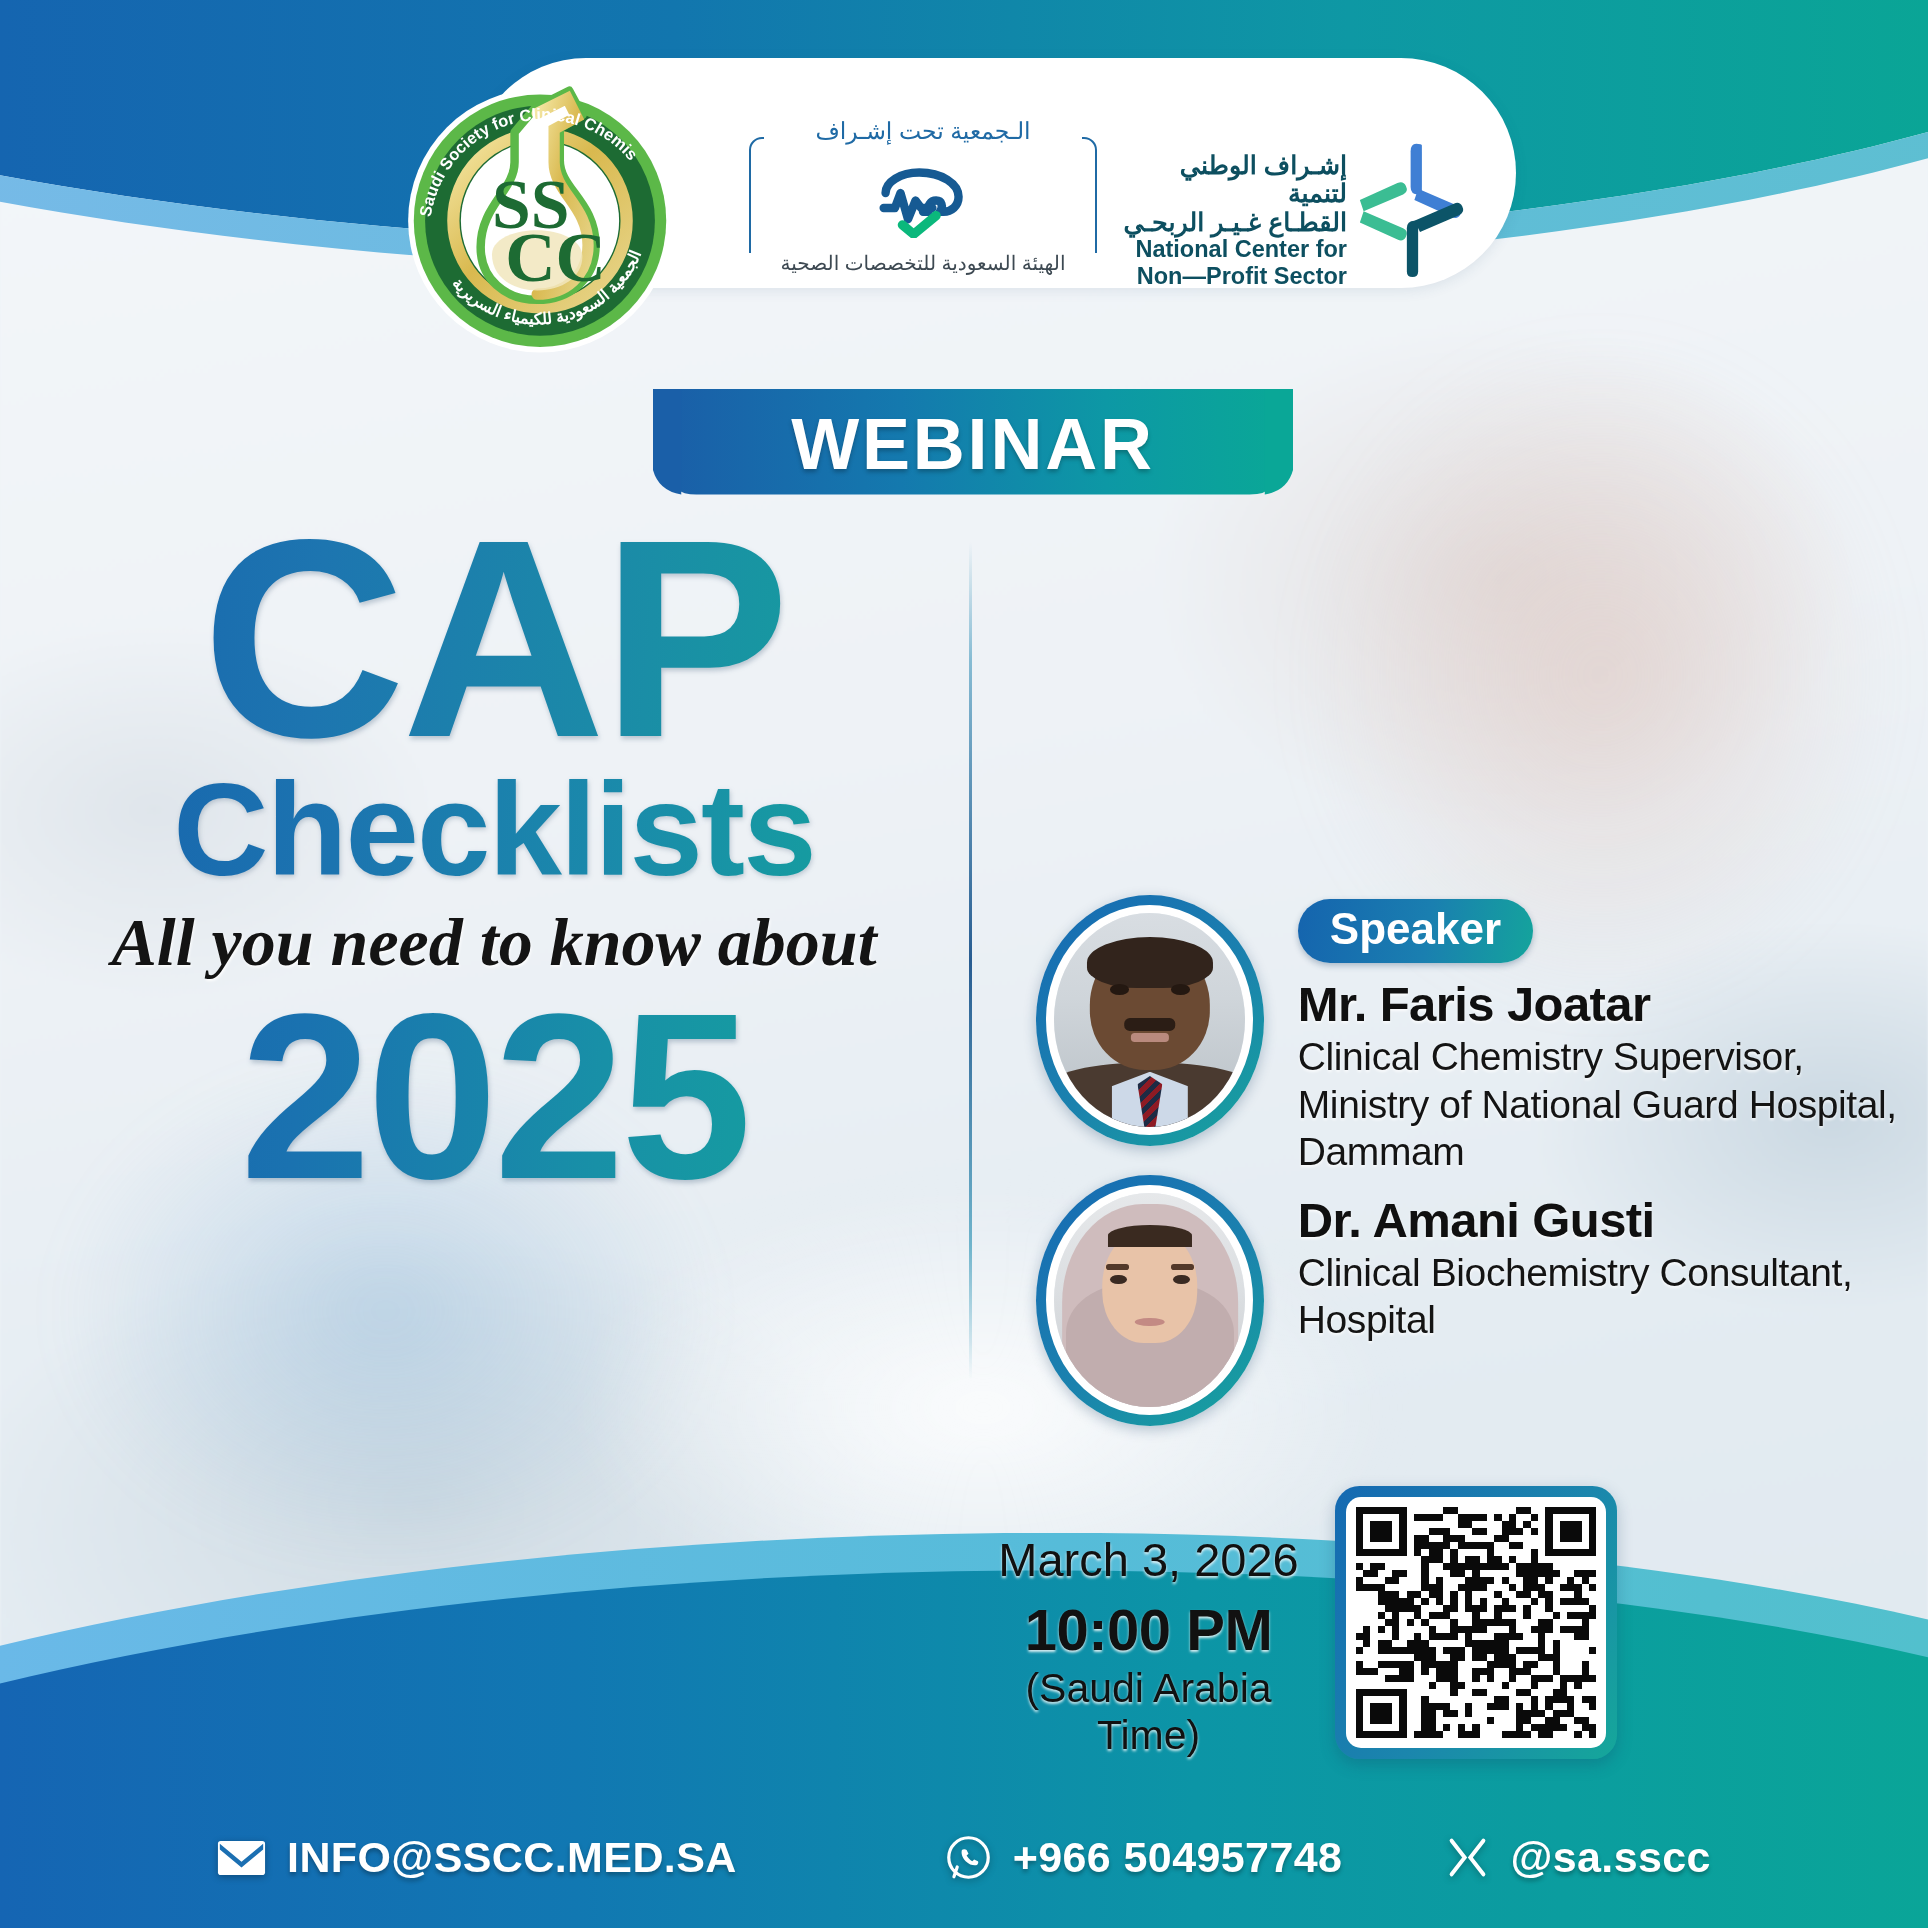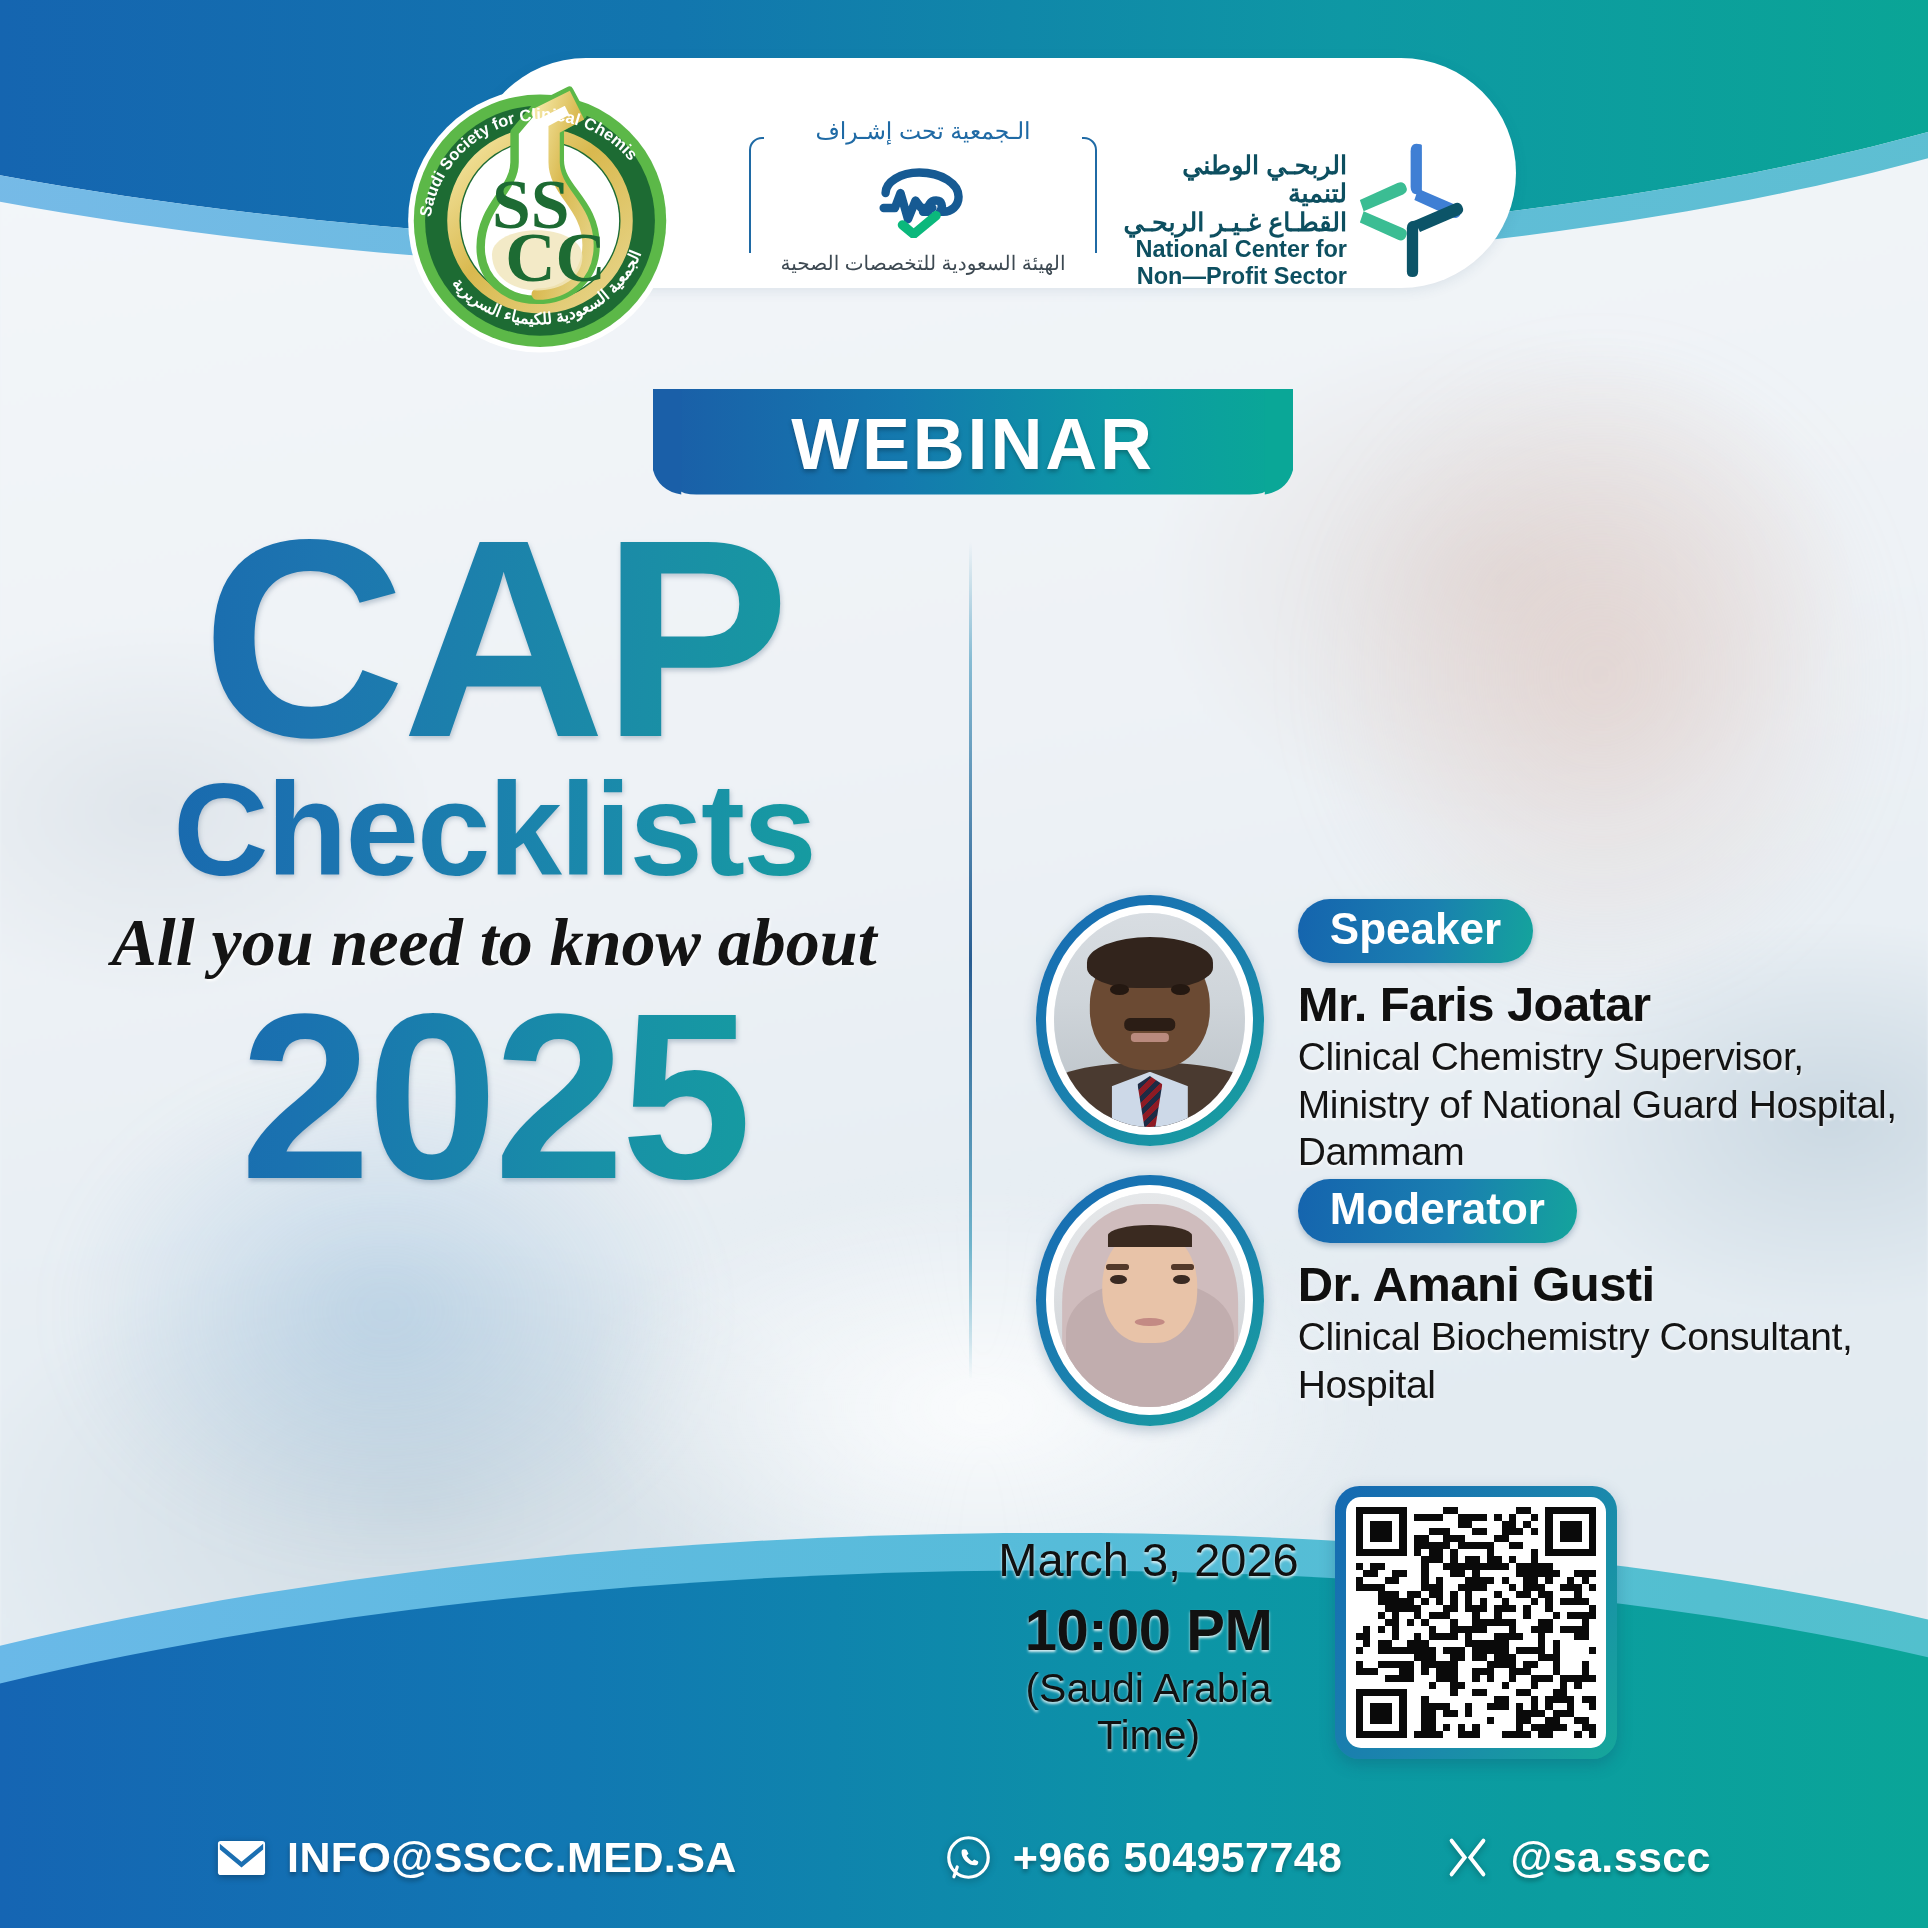--- a/index.html
+++ b/index.html
@@ -336,21 +336,21 @@
       <path d="M14,46 L26,46 L32,30 L40,58 L48,38 L54,46 L66,46" fill="none" stroke="#165a93" stroke-width="9" stroke-linecap="round" stroke-linejoin="round"></path>
       <path d="M34,64 L46,74 L70,54" fill="none" stroke="#0bb87c" stroke-width="10" stroke-linecap="round" stroke-linejoin="round"></path>
     </svg>
     <div class="schs-bot">
       <span class="ar">الهيئة السعودية للتخصصات الصحية</span>
     </div>
   </div>
 
   <div class="ncnp">
     <div class="ncnp-txt">
-      <span class="ar">الربحـي الوطني لتنمية</span>
+      <span class="ar">إشـراف الوطني لتنمية</span>
       <span class="ar">القطـاع غـيـر الربحـي</span>
       <span class="en">National Center for</span>
       <span class="en">Non—Profit Sector</span>
     </div>
     <svg class="ncnp-mark" width="113" height="141" viewBox="0 0 120 150">
       <path d="M70,8 L70,60 L66,60 Q58,60 58,52 L58,14 Q58,6 64,6 Q70,6 70,8 Z" fill="#3f7fd4"></path>
       <path d="M66,54 L108,72 Q114,75 111,81 Q108,87 102,84 L62,66 Z" fill="#3f7fd4"></path>
       <path d="M4,66 L44,48 Q50,45 53,51 Q56,57 50,60 L8,78 Z" fill="#3bbd93"></path>
       <path d="M8,78 L50,96 Q56,99 53,105 Q50,111 44,108 L4,90 Z" fill="#3bbd93"></path>
       <path d="M66,88 L66,142 Q66,148 60,148 Q54,148 54,142 L54,96 Q54,88 62,88 Z" fill="#0c5468"></path>
@@ -420,21 +420,20 @@
             <span class="hair"></span>
           <span class="browL"></span>
             <span class="browR"></span>
           <span class="eyeL"></span>
             <span class="eyeR"></span>
           <span class="lips"></span>
         </div>
       </div>
     </div>
     <div class="p-info">
-      <div class="role-badge">Moderator</div>
       <div class="p-name">Dr. Amani Gusti</div>
       <div class="p-title">Clinical Biochemistry Consultant,</div>
       <div class="p-title">Hospital</div>
     </div>
   </div>
 
   <div class="datetime">
     <div class="d-date">March 3, 2026</div>
     <div class="d-time">10:00 PM</div>
     <div class="d-tz">(Saudi Arabia Time)</div>

